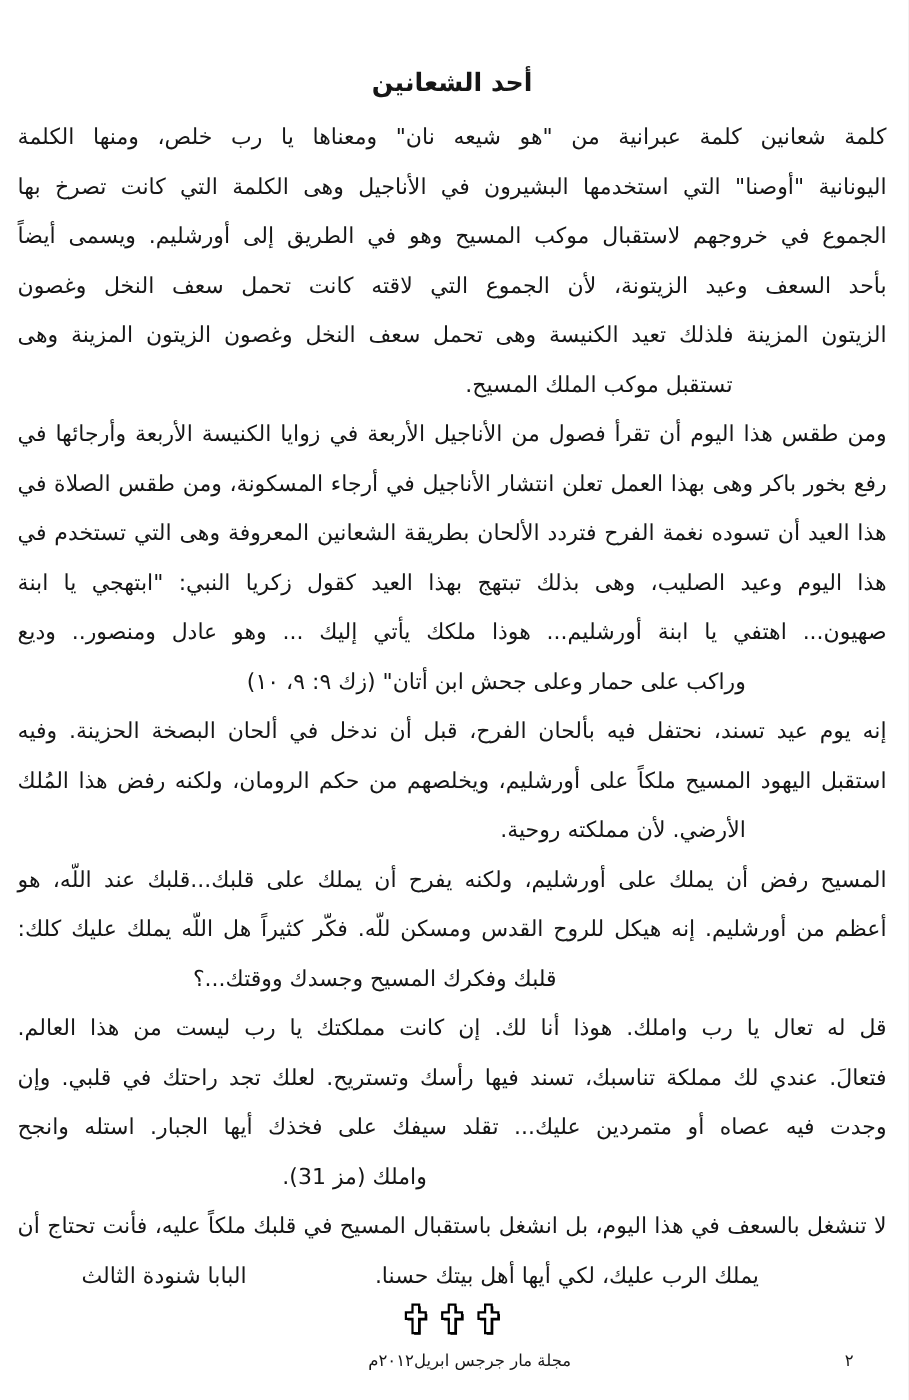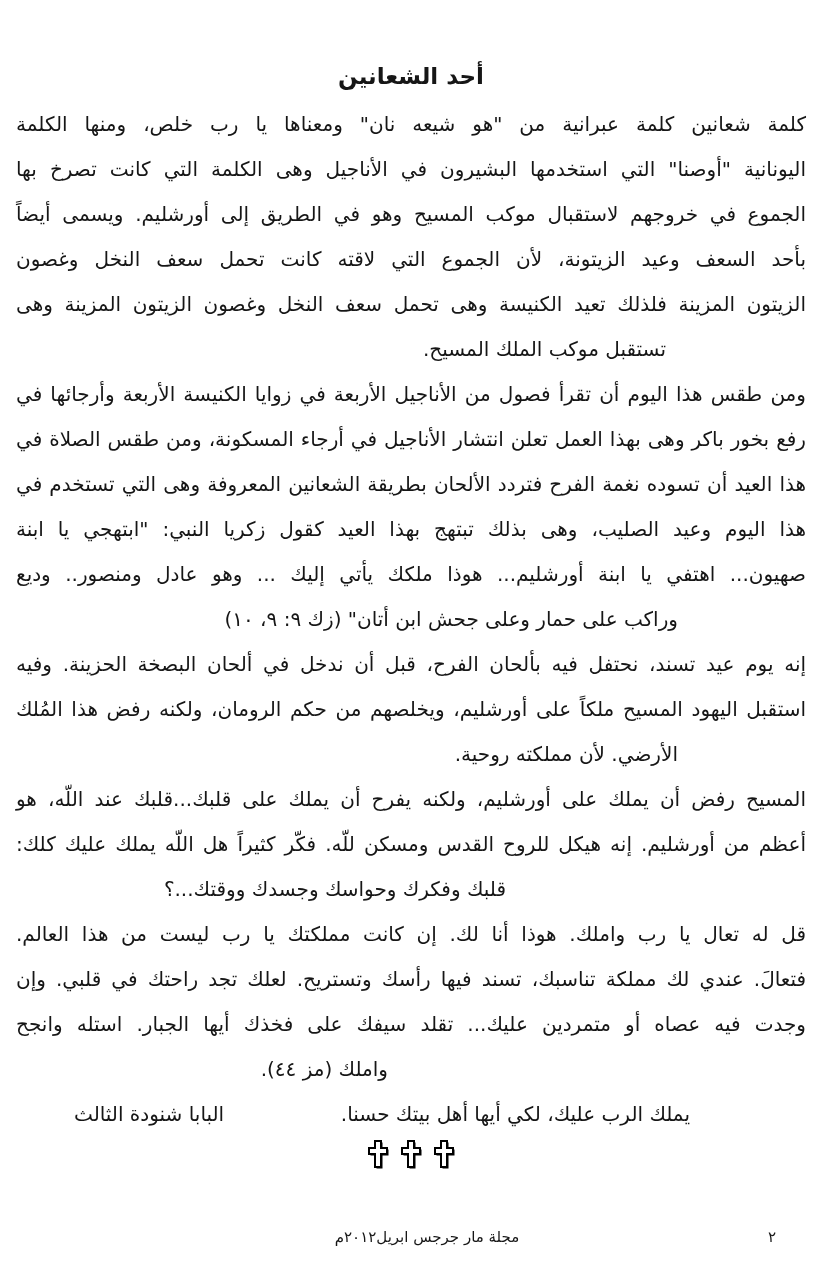--- a/index.html
+++ b/index.html
@@ -66,31 +66,32 @@
 
     <div>
       <div class="line">إنه يوم عيد تسند، نحتفل فيه بألحان الفرح، قبل أن ندخل في ألحان البصخة الحزينة. وفيه</div>
       <div class="line">استقبل اليهود المسيح ملكاً على أورشليم، ويخلصهم من حكم الرومان، ولكنه رفض هذا المُلك</div>
       <div class="line end end-p3">الأرضي. لأن مملكته روحية.</div>
     </div>
 
     <div>
       <div class="line">المسيح رفض أن يملك على أورشليم، ولكنه يفرح أن يملك على قلبك...قلبك عند اللّه، هو</div>
       <div class="line">أعظم من أورشليم. إنه هيكل للروح القدس ومسكن للّه. فكّر كثيراً هل اللّه يملك عليك كلك:</div>
-      <div class="line end end-p4">قلبك وفكرك وحواسك وجسدك ووقتك...؟</div>
+      <div class="line end end-p4">قلبك وفكرك المسيح وجسدك ووقتك...؟</div>
     </div>
 
     <div>
       <div class="line">قل له تعال يا رب واملك. هوذا أنا لك. إن كانت مملكتك يا رب ليست من هذا العالم.</div>
       <div class="line">فتعالَ. عندي لك مملكة تناسبك، تسند فيها رأسك وتستريح. لعلك تجد راحتك في قلبي. وإن</div>
       <div class="line">وجدت فيه عصاه أو متمردين عليك... تقلد سيفك على فخذك أيها الجبار. استله وانجح</div>
-      <div class="line end end-p5">واملك (مز ٤٤).</div>
+      <div class="line end end-p5">واملك (مز 31).</div>
     </div>
 
     <div>
+      <div class="line">لا تنشغل بالسعف في هذا اليوم، بل انشغل باستقبال المسيح في قلبك ملكاً عليه، فأنت تحتاج أن</div>
       <div class="line sig-row">
         <span>يملك الرب عليك، لكي أيها أهل بيتك حسنا.</span>
         <span>البابا شنودة الثالث</span>
       </div>
     </div>
 
     <div class="crosses">
       <span class="cross"><svg width="22" height="32" viewBox="0 0 22 32">
             <path d="M9.5 3.5 H15.5 V10.5 H21.5 V16.5 H15.5 V29.5 H9.5 V16.5 H3.5 V10.5 H9.5 Z" fill="#000"></path>
             <path d="M8 2 H14 V9 H20 V15 H14 V28 H8 V15 H2 V9 H8 Z" fill="#fff" stroke="#000" stroke-width="2"></path>

